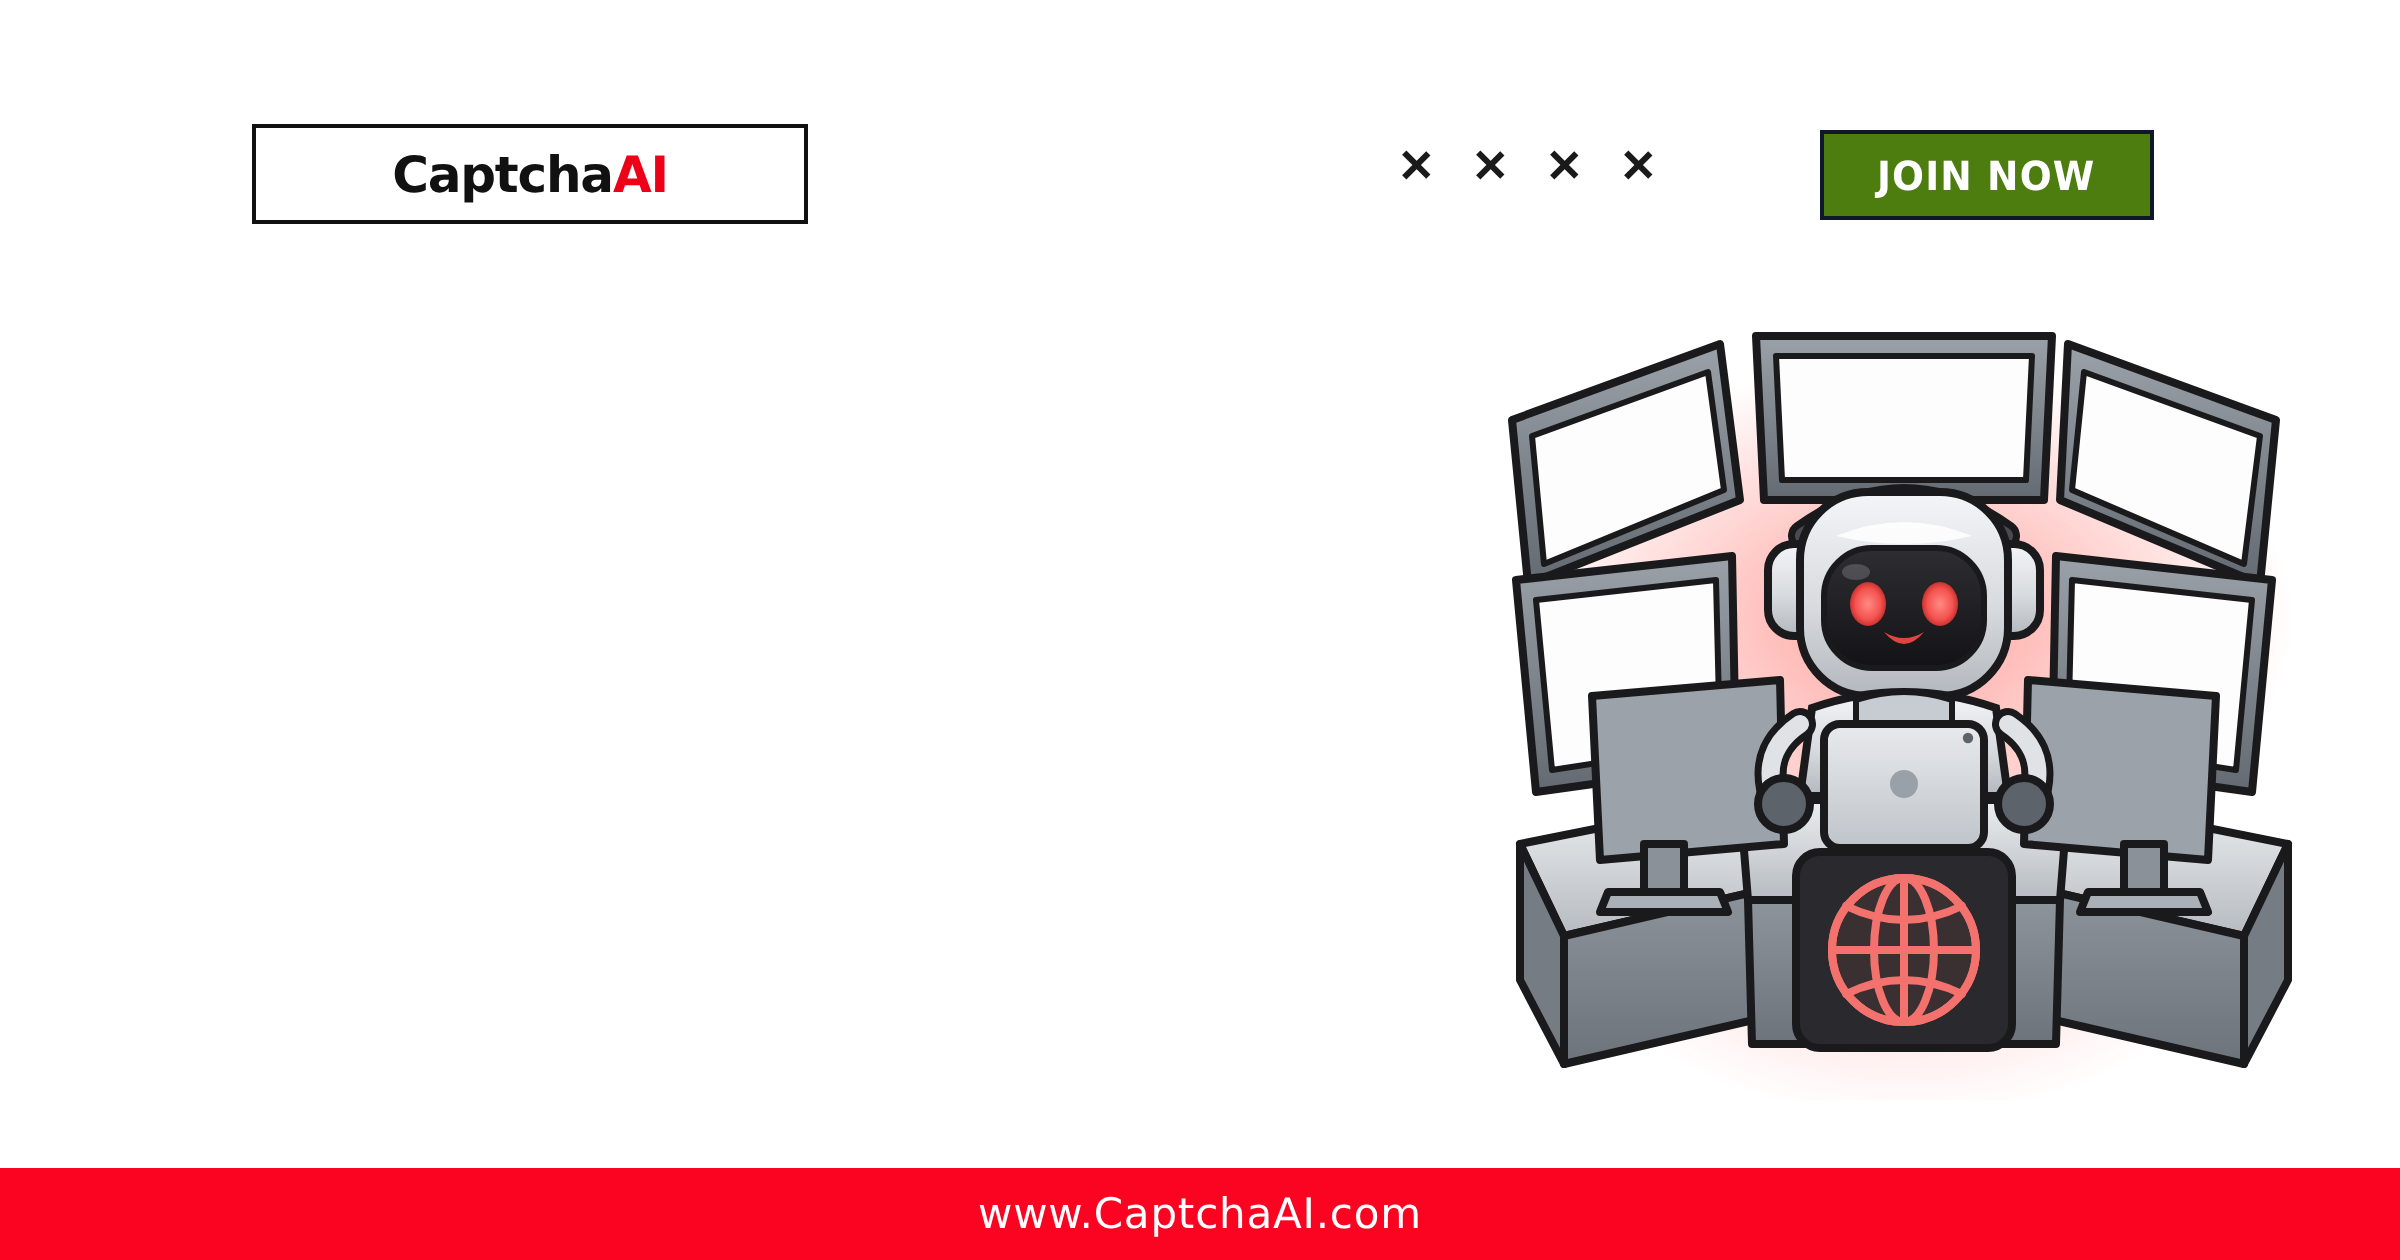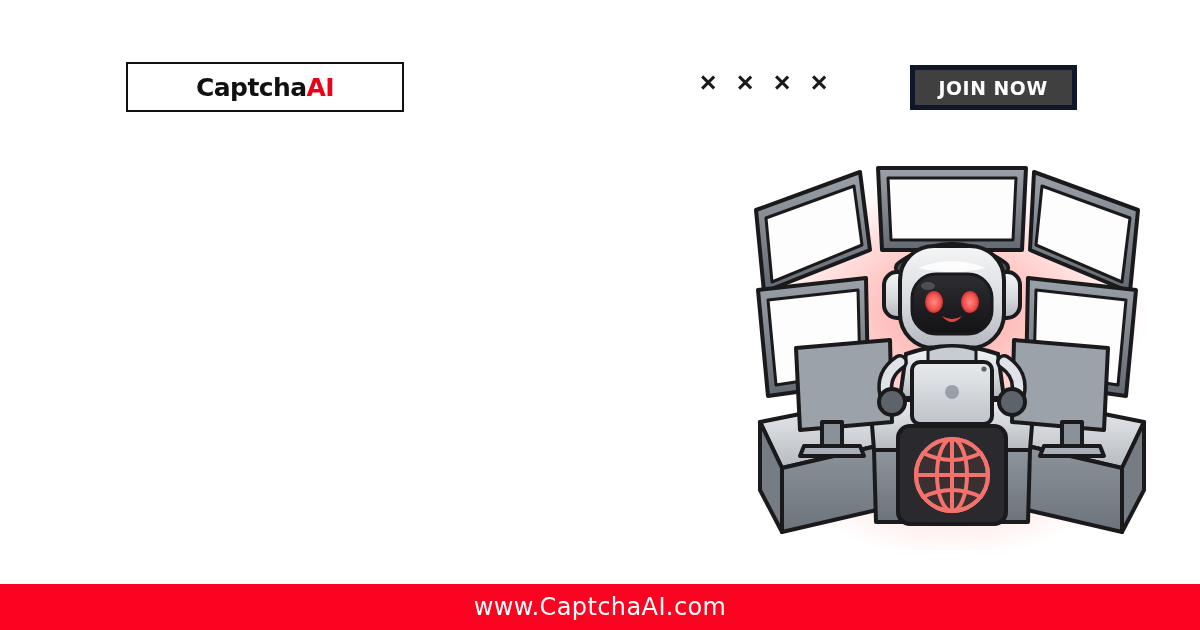--- a/index.html
+++ b/index.html
@@ -81,22 +81,22 @@
   }
   .social-x::before { transform: translateX(-50%) rotate(45deg); }
   .social-x::after  { transform: translateX(-50%) rotate(-45deg); }
 
   .join-btn {
     position: absolute;
     left: 910px;
     top: 65px;
     width: 167px;
     height: 45px;
-    background: #404040;
-    border: 5px solid #0f172a;
+    background: #4d7c0f;
+    border: 2px solid #0f172a;
     box-sizing: border-box;
     display: flex;
     align-items: center;
     justify-content: center;
     cursor: pointer;
   }
   .join-btn-label {
     color: #ffffff;
     font-family: "DejaVu Sans", sans-serif;
     font-size: 20px;
@@ -143,21 +143,21 @@
     width: 1200px;
     height: 46px;
     background: #fb0421;
     display: flex;
     align-items: center;
     justify-content: center;
   }
   .footer-url {
     color: #ffffff;
     font-family: "DejaVu Sans", sans-serif;
-    font-size: 24px;
+    font-size: 21px;
     font-weight: 400;
     letter-spacing: 0.4px;
     white-space: nowrap;
   }
 </style>
 </head>
 <body>
 
 <div class="poster">
 

